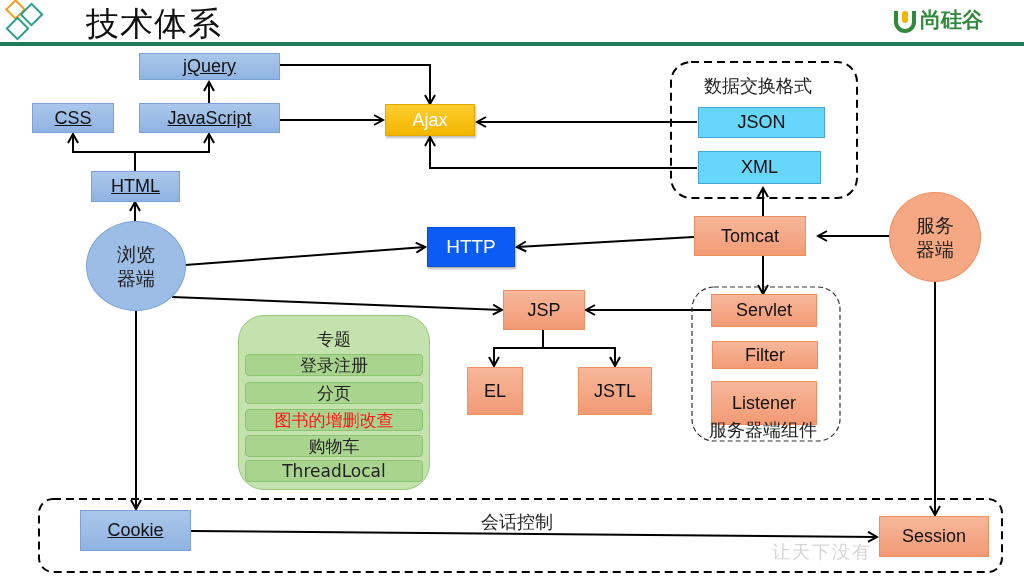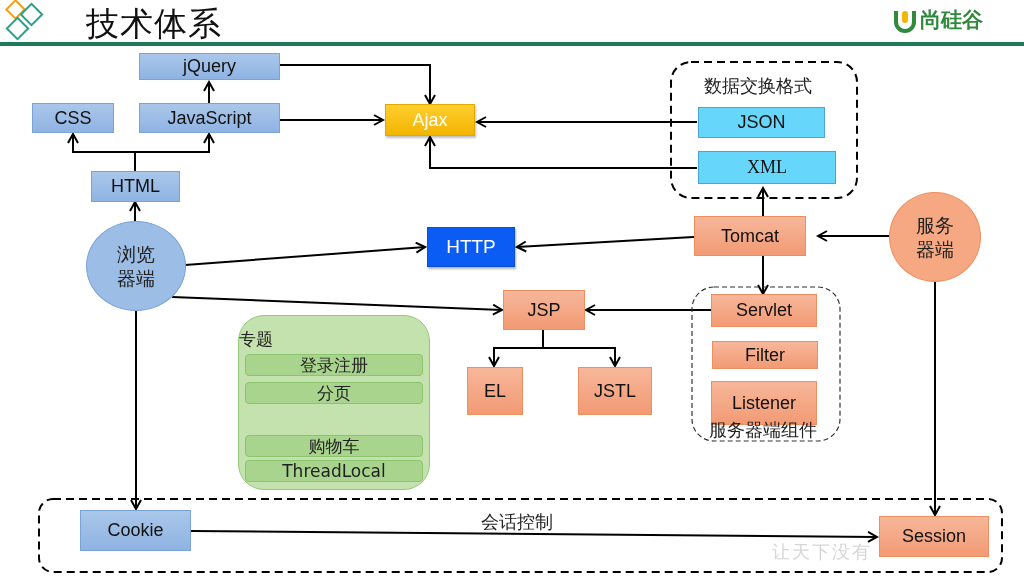--- a/index.html
+++ b/index.html
@@ -18,42 +18,42 @@
     .brand { position: absolute; left: 893px; top: 6px; display: flex; align-items: center; }
     .brand-text { font-size: 21px; color: #2f8a3c; font-weight: bold; margin-left: 3px; font-family: "DejaVu Sans", sans-serif; }
 
     svg.wires { position: absolute; left: 0; top: 0; width: 1024px; height: 576px; }
 
     .box {
       position: absolute; box-sizing: border-box; display: flex;
       align-items: center; justify-content: center;
       font-size: 18px; color: #111;
     }
-    .blue { background: linear-gradient(#aac7ea, #8fb3e2); border: 1px solid #7aa2d6; }
+    .blue { background: linear-gradient(#aac7ea, #8fb3e2); border: 1px solid #7aa2d6; text-decoration: underline; }
     .cyan { background: #66d6fb; border: 1px solid #4aa4d8; }
     .orange { background: linear-gradient(#f7b79a, #f29a74); border: 1px solid #ef8e5f; }
     .ajax { background: linear-gradient(#ffce2e, #f2b500); border: 1px solid #e0a800; color: #fff; box-shadow: 1px 2px 2px rgba(0,0,0,0.25); }
     .http { background: #0b5cf5; border: 1px solid #0a4fd0; color: #fff; box-shadow: 1px 2px 2px rgba(0,0,0,0.3); font-size: 19px; }
 
     .circle {
       position: absolute; box-sizing: border-box; border-radius: 50%;
       display: flex; align-items: center; justify-content: center; text-align: center;
       font-size: 19px; color: #222; line-height: 24px;
       font-family: "DejaVu Sans", sans-serif;
     }
     .circle-blue { background: #9cbde6; border: 1px solid #7aa2d6; }
     .circle-orange { background: #f5a882; border: 1px solid #ef8e5f; }
 
     .label-cn { position: absolute; font-size: 18px; color: #222; font-family: "DejaVu Sans", sans-serif; }
 
     .topic-panel {
       position: absolute; left: 238px; top: 315px; width: 192px; height: 175px;
       background: #c3e2ad; border: 1px solid #95c97a; border-radius: 26px; box-sizing: border-box;
     }
-    .topic-title { position: absolute; left: 0; width: 100%; top: 12px; text-align: left; font-size: 17px; color: #222; font-family: "DejaVu Sans", sans-serif; }
+    .topic-title { position: absolute; left: 0; width: 100%; top: 12px; text-align: center; font-size: 17px; color: #222; font-family: "DejaVu Sans", sans-serif; }
     .topic-item {
       position: absolute; left: 6px; width: 178px; height: 22px; box-sizing: border-box;
       background: #a9d48e; border: 1px solid #8cc36f; border-radius: 4px;
       display: flex; align-items: center; justify-content: center;
       font-size: 17px; color: #222; font-family: "DejaVu Sans", sans-serif;
     }
     .topic-item.red { color: #ff1a1a; }
 
     .watermark { position: absolute; left: 772px; top: 540px; font-size: 18px; color: #d6d6d6; font-family: "DejaVu Serif", serif; letter-spacing: 2px; }
   </style>
@@ -133,21 +133,21 @@
 
 <div class="box blue" style="left:139px;top:53px;width:141px;height:27px;">jQuery</div>
 <div class="box blue" style="left:32px;top:103px;width:82px;height:30px;">CSS</div>
 <div class="box blue" style="left:139px;top:103px;width:141px;height:30px;">JavaScript</div>
 <div class="box blue" style="left:91px;top:171px;width:89px;height:31px;">HTML</div>
 
 <div class="box ajax" style="left:385px;top:104px;width:90px;height:32px;">Ajax</div>
 
 <div class="label-cn" style="left:704px;top:74px;">数据交换格式</div>
 <div class="box cyan" style="left:698px;top:107px;width:127px;height:31px;">JSON</div>
-<div class="box cyan" style="left:698px;top:151px;width:138px;height:33px;font-family:Liberation Serif, serif;">XML</div>
+<div class="box cyan" style="left:698px;top:151px;width:123px;height:33px;">XML</div>
 
 <div class="circle circle-blue" style="left:86px;top:221px;width:100px;height:90px;">
   <div><span>浏览</span><br><span>器端</span></div>
 </div>
 
 <div class="box http" style="left:427px;top:227px;width:88px;height:40px;">HTTP</div>
 
 <div class="box orange" style="left:694px;top:216px;width:112px;height:40px;">Tomcat</div>
 <div class="circle circle-orange" style="left:889px;top:192px;width:92px;height:90px;">
   <div><span>服务</span><br><span>器端</span></div>
@@ -159,20 +159,21 @@
 <div class="label-cn" style="left:709px;top:418px;">服务器端组件</div>
 
 <div class="box orange" style="left:503px;top:290px;width:82px;height:40px;">JSP</div>
 <div class="box orange" style="left:467px;top:367px;width:56px;height:48px;">EL</div>
 <div class="box orange" style="left:578px;top:367px;width:74px;height:48px;">JSTL</div>
 
 <div class="topic-panel">
   <div class="topic-title">专题</div>
   <div class="topic-item" style="top:38px;">登录注册</div>
   <div class="topic-item" style="top:66px;">分页</div>
+  <div class="topic-item red" style="top:93px;">图书的增删改查</div>
   <div class="topic-item" style="top:119px;">购物车</div>
   <div class="topic-item" style="top:144px;">ThreadLocal</div>
 </div>
 
 <div class="box blue" style="left:80px;top:510px;width:111px;height:41px;">Cookie</div>
 <div class="label-cn" style="left:481px;top:510px;font-family:Liberation Serif, serif;">会话控制</div>
 <div class="box orange" style="left:879px;top:516px;width:110px;height:41px;">Session</div>
 <div class="watermark">让天下没有</div>
 
 </body></html>

